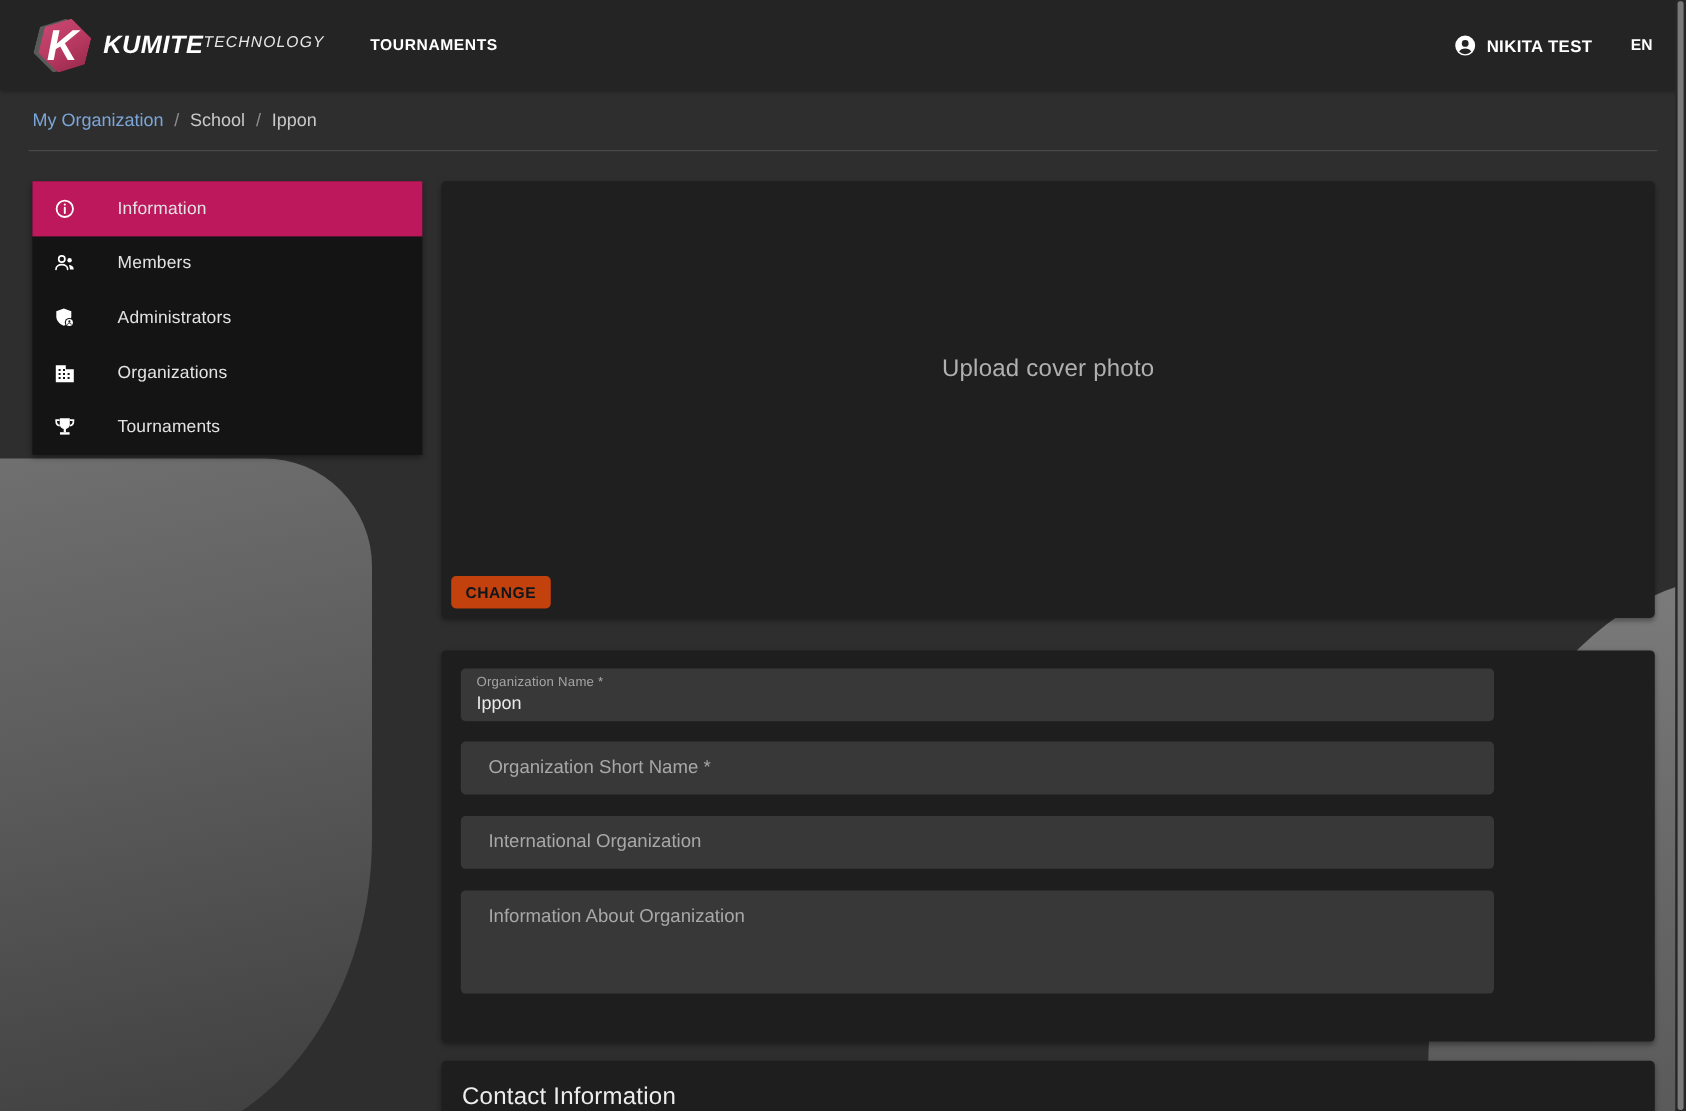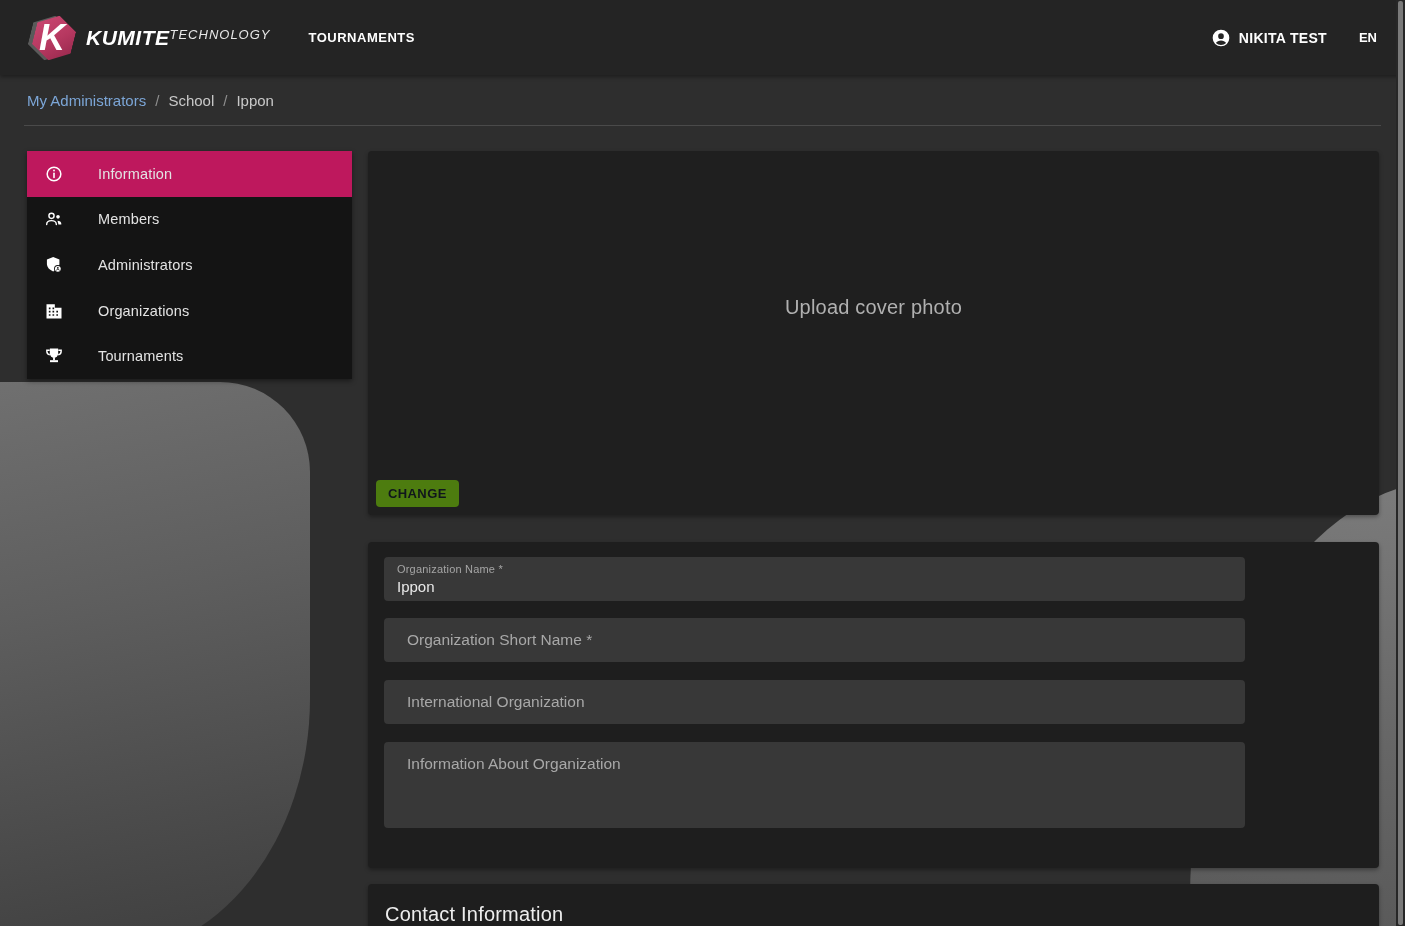--- a/index.html
+++ b/index.html
@@ -86,21 +86,21 @@
     position:absolute; left:368px; width:1011px; background:#1f1f1f;
     border-radius:4px; z-index:1; box-shadow:0 2px 4px rgba(0,0,0,.35);
   }
   .cover-card { top:151px; height:364px; }
   .cover-placeholder {
     position:absolute; left:0; top:145px; width:100%;
     text-align:center; font-size:20px; color:#b0b0b0; letter-spacing:.2px;
   }
   .change-btn {
     position:absolute; left:8px; bottom:8px;
-    background:#4d7c0f; color:#10161c; border:none; border-radius:4px;
+    background:#c2410c; color:#10161c; border:none; border-radius:4px;
     font-family:"Liberation Sans", sans-serif;
     font-size:13px; font-weight:bold; letter-spacing:.4px;
     padding:6px 12px; cursor:pointer;
   }
 
   .form-card { top:542px; height:326px; padding:15px 18px 0 16px; background:#1e1e1e; }
   .field {
     background:#383838; border-radius:4px; width:861px;
     cursor:text;
   }
@@ -148,21 +148,21 @@
       <svg viewBox="0 0 24 24">
         <path fill="#fff" fill-rule="evenodd" d="M12 2a10 10 0 1 1 0 20 10 10 0 0 1 0-20zm0 4.4a3.4 3.4 0 1 0 0 6.8 3.4 3.4 0 0 0 0-6.8zm0 8.6c-2.6 0-4.9 1.2-6.1 3a8.6 8.6 0 0 0 12.2 0c-1.2-1.8-3.5-3-6.1-3z"></path>
       </svg>
       <span class="user-name">NIKITA TEST</span>
     </div>
     <div class="lang">EN</div>
   </div>
 </div>
 
 <div class="breadcrumb-bar">
-  <span class="crumb-link">My Administrators</span>
+  <span class="crumb-link">My Organization</span>
   <span class="crumb-sep">/</span>
   <span class="crumb-text">School</span>
   <span class="crumb-sep">/</span>
   <span class="crumb-text">Ippon</span>
 </div>
 
 <div class="sidebar">
 
   <div class="side-item selected">
     <svg class="side-icon" viewBox="0 0 24 24">

